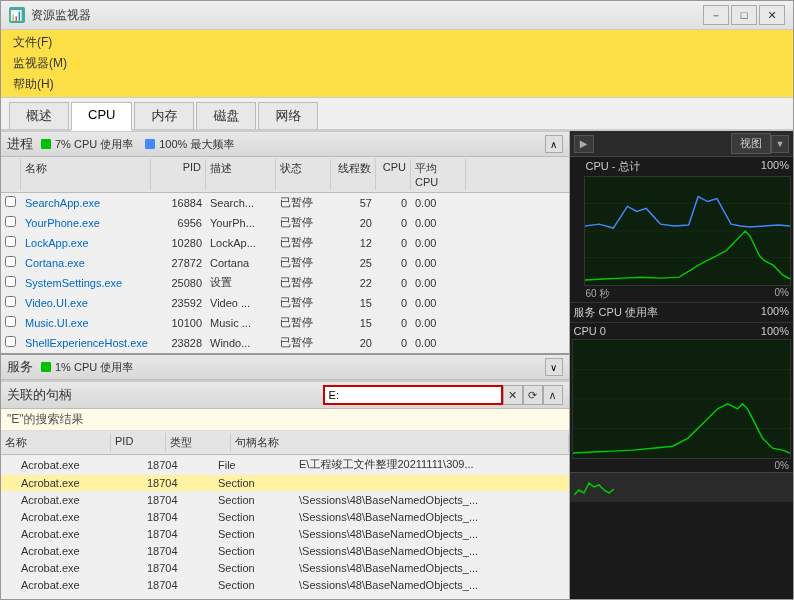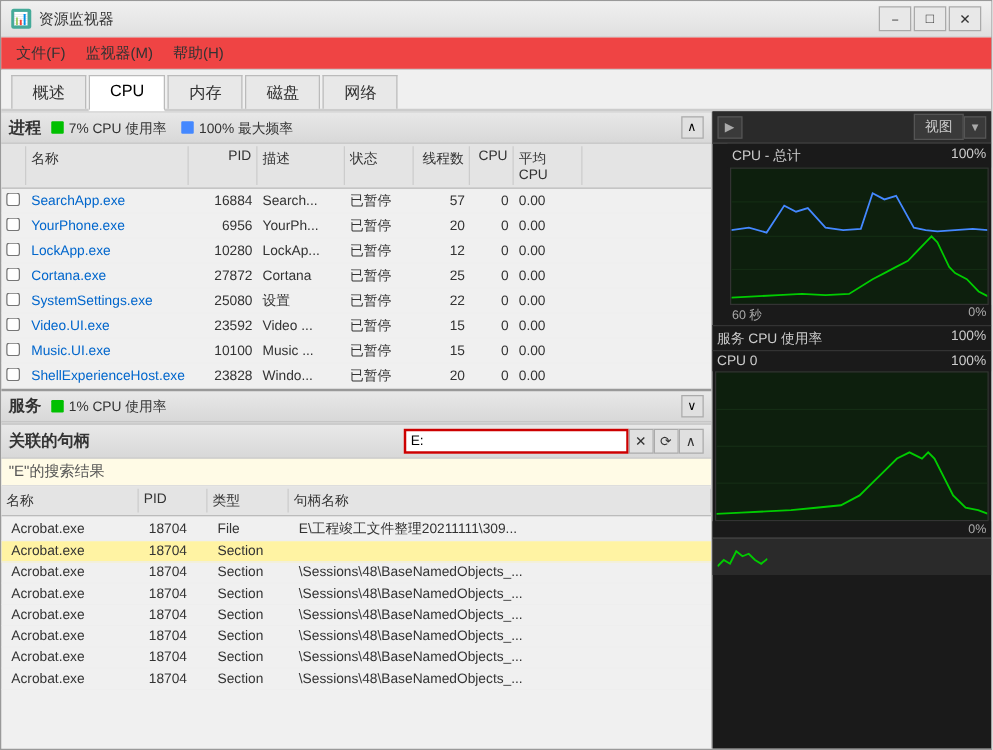--- a/index.html
+++ b/index.html
@@ -6,33 +6,33 @@
     body { background: #f0f0f0; width: 794px; height: 600px; overflow: hidden; }
     
     .window { width: 794px; height: 600px; background: #f0f0f0; border: 1px solid #999; display: flex; flex-direction: column; }
     
     .title-bar { background: linear-gradient(to bottom, #f0f0f0, #e0e0e0); display: flex; align-items: center; padding: 4px 8px; border-bottom: 1px solid #ccc; }
     .title-bar-icon { width: 16px; height: 16px; background: #4a9; margin-right: 6px; border-radius: 2px; display: flex; align-items: center; justify-content: center; color: white; font-size: 10px; }
     .title-bar-text { flex: 1; font-size: 12px; color: #333; }
     .title-bar-buttons { display: flex; gap: 2px; }
     .title-bar-btn { width: 26px; height: 20px; border: 1px solid #aaa; background: #e8e8e8; cursor: pointer; display: flex; align-items: center; justify-content: center; font-size: 11px; color: #333; }
     
-    .menu-bar { display: flex; padding: 2px 4px; border-bottom: 1px solid #ccc; background: #ef4444; }
+    .menu-bar { display: flex; padding: 2px 4px; border-bottom: 1px solid #ccc; background: #fde047; flex-direction: column; }
     .menu-item { padding: 2px 8px; cursor: pointer; color: #333; }
     
     .tab-bar { display: flex; padding: 4px 8px 0; background: #f0f0f0; border-bottom: 2px solid #ccc; gap: 2px; }
     .tab { padding: 4px 16px; border: 1px solid #bbb; border-bottom: none; background: #e8e8e8; cursor: pointer; color: #333; font-size: 13px; }
     .tab.active { background: #fff; border-bottom: 2px solid #fff; margin-bottom: -2px; color: #000; }
     
     .main-area { display: flex; flex: 1; overflow: hidden; }
     
     .left-panel { width: 570px; display: flex; flex-direction: column; border-right: 1px solid #aaa; }
     
     .section-header { display: flex; align-items: center; padding: 3px 6px; background: linear-gradient(to bottom, #e8e8e8, #d8d8d8); border-bottom: 1px solid #bbb; border-top: 1px solid #ccc; min-height: 26px; }
-    .section-title { font-weight: bold; font-size: 13px; margin-right: 8px; color: #333; }
+    .section-title { font-weight: normal; font-size: 13px; margin-right: 8px; color: #333; }
     .status-indicator { display: flex; align-items: center; gap: 4px; }
     .green-dot { width: 10px; height: 10px; background: #00c000; border-radius: 1px; }
     .blue-dot { width: 10px; height: 10px; background: #4488ff; border-radius: 1px; }
     .status-text { font-size: 11px; color: #333; }
     .section-expand { margin-left: auto; width: 18px; height: 18px; border: 1px solid #aaa; background: #e0e0e0; display: flex; align-items: center; justify-content: center; cursor: pointer; font-size: 10px; }
     
     .process-table { flex: 0 0 auto; overflow: hidden; }
     .table-header { display: flex; background: #e4e4e4; border-bottom: 1px solid #bbb; padding: 2px 0; }
     .th { padding: 2px 4px; font-size: 11px; color: #333; border-right: 1px solid #ccc; flex-shrink: 0; }
     .th.check { width: 20px; }
@@ -67,21 +67,21 @@
     .search-results-bar { background: #fffbe6; border-bottom: 1px solid #ddd; padding: 2px 6px; font-size: 11px; color: #555; }
     
     .handle-table-header { display: flex; background: #e4e4e4; border-bottom: 1px solid #bbb; padding: 2px 0; }
     .hth { padding: 2px 4px; font-size: 11px; color: #333; border-right: 1px solid #ccc; flex-shrink: 0; }
     .hth.name { width: 110px; }
     .hth.pid { width: 55px; }
     .hth.type { width: 65px; }
     .hth.hname { flex: 1; }
     
     .handle-table-body { flex: 1; overflow-y: auto; }
-    .handle-row { display: flex; align-items: center; border-bottom: 1px solid #eee; padding: 1px 4px; }
+    .handle-row { display: flex; align-items: center; border-bottom: 1px solid #eee; padding: 1px 16px; gap: 16px; }
     .handle-row.highlighted { background: #fff3a3; }
     .htd { padding: 1px 4px; font-size: 11px; color: #333; flex-shrink: 0; overflow: hidden; white-space: nowrap; }
     .htd.name { width: 110px; color: #333; }
     .htd.pid { width: 55px; }
     .htd.type { width: 65px; }
     .htd.hname { flex: 1; overflow: hidden; text-overflow: ellipsis; }
     
     .right-panel { width: 224px; display: flex; flex-direction: column; background: #1a1a1a; }
     
     .right-top-bar { display: flex; align-items: center; background: #2a2a2a; border-bottom: 1px solid #444; padding: 2px 4px; }

